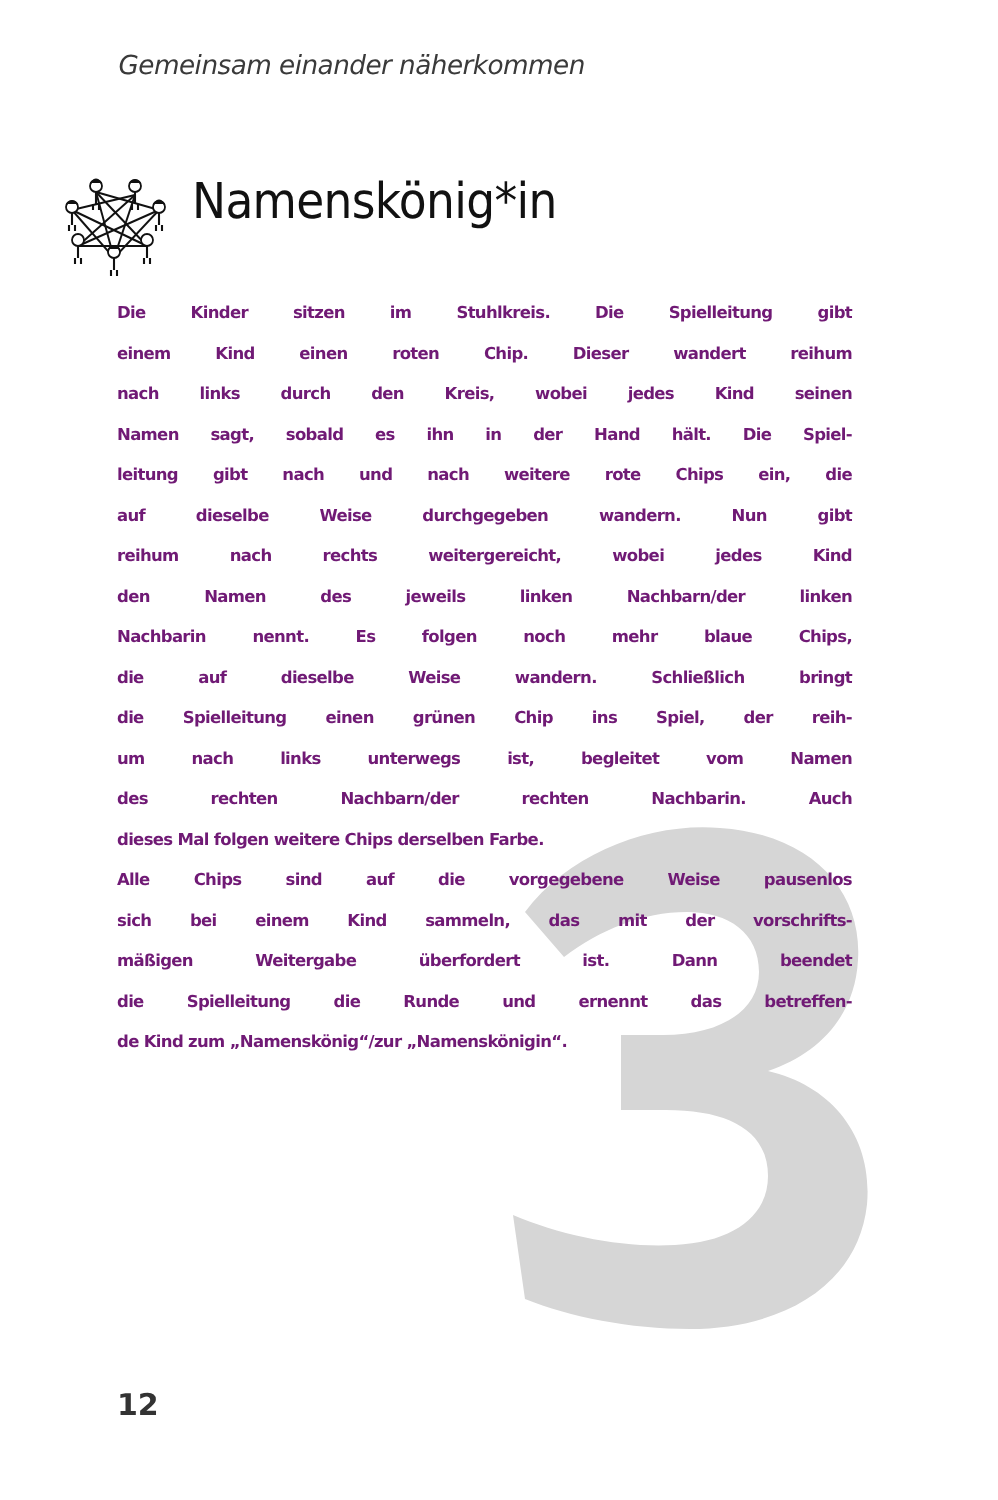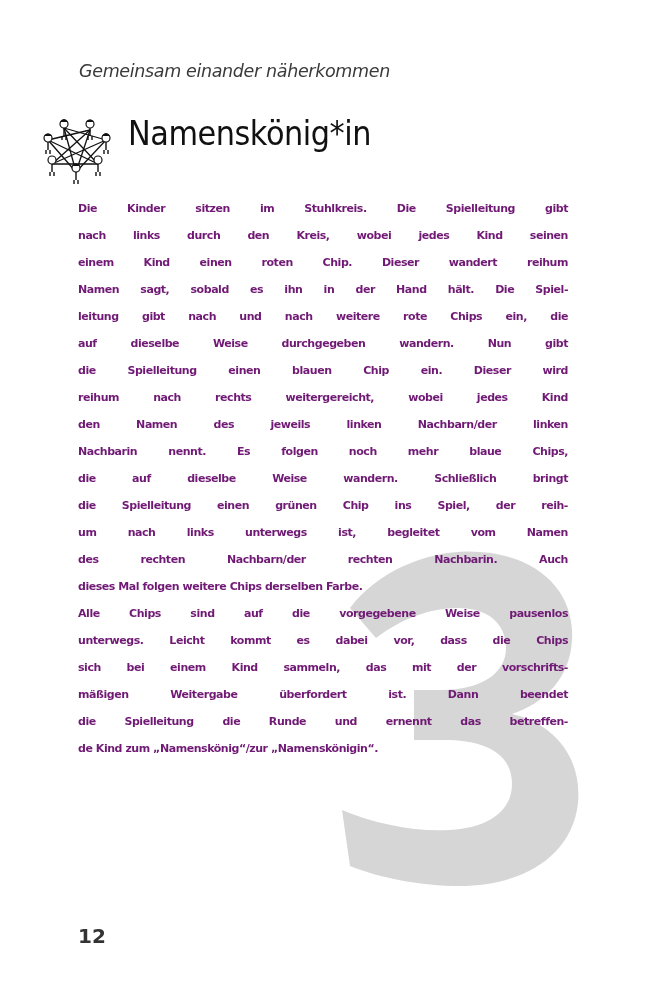--- a/index.html
+++ b/index.html
@@ -18,21 +18,20 @@
     .running-head {
       position: absolute;
       left: 79px;
       top: 34px;
       font-family: "DejaVu Sans", sans-serif;
       font-style: italic;
       font-size: 17.5px;
       letter-spacing: -0.35px;
       color: #3a3a3a;
       white-space: nowrap;
-      margin-top: 27px;
     }
     .title-row {
       position: absolute;
       left: 38px;
       top: 114px;
       height: 72px;
       display: flex;
       align-items: flex-start;
     }
     .title-icon {
@@ -177,36 +176,34 @@
       L 74 142
       L 102 142
       C 140 142, 166 126, 166 100
       C 166 74, 146 60, 118 60
       C 88 60, 60 72, 36 90
       Z"></path>
   </svg>
 
   <div class="body-text">
     <span class="line">Die Kinder sitzen im Stuhlkreis. Die Spielleitung gibt</span>
+    <span class="line">einem Kind einen roten Chip. Dieser wandert reihum</span>
     <span class="line">nach links durch den Kreis, wobei jedes Kind seinen</span>
-    <span class="line">einem Kind einen roten Chip. Dieser wandert reihum</span>
     <span class="line">Namen sagt, sobald es ihn in der Hand hält. Die Spiel-</span>
     <span class="line">leitung gibt nach und nach weitere rote Chips ein, die</span>
     <span class="line">auf dieselbe Weise durchgegeben wandern. Nun gibt</span>
-    <span class="line">die Spielleitung einen blauen Chip ein. Dieser wird</span>
     <span class="line">reihum nach rechts weitergereicht, wobei jedes Kind</span>
     <span class="line">den Namen des jeweils linken Nachbarn/der linken</span>
     <span class="line">Nachbarin nennt. Es folgen noch mehr blaue Chips,</span>
     <span class="line">die auf dieselbe Weise wandern. Schließlich bringt</span>
     <span class="line">die Spielleitung einen grünen Chip ins Spiel, der reih-</span>
     <span class="line">um nach links unterwegs ist, begleitet vom Namen</span>
     <span class="line">des rechten Nachbarn/der rechten Nachbarin. Auch</span>
     <span class="line last">dieses Mal folgen weitere Chips derselben Farbe.</span>
     <span class="line">Alle Chips sind auf die vorgegebene Weise pausenlos</span>
-    <span class="line">unterwegs. Leicht kommt es dabei vor, dass die Chips</span>
     <span class="line">sich bei einem Kind sammeln, das mit der vorschrifts-</span>
     <span class="line">mäßigen Weitergabe überfordert ist. Dann beendet</span>
     <span class="line">die Spielleitung die Runde und ernennt das betreffen-</span>
     <span class="line last">de Kind zum „Namenskönig“/zur „Namenskönigin“.</span>
   </div>
 
   <div class="page-number">12</div>
 
 </div>
 

